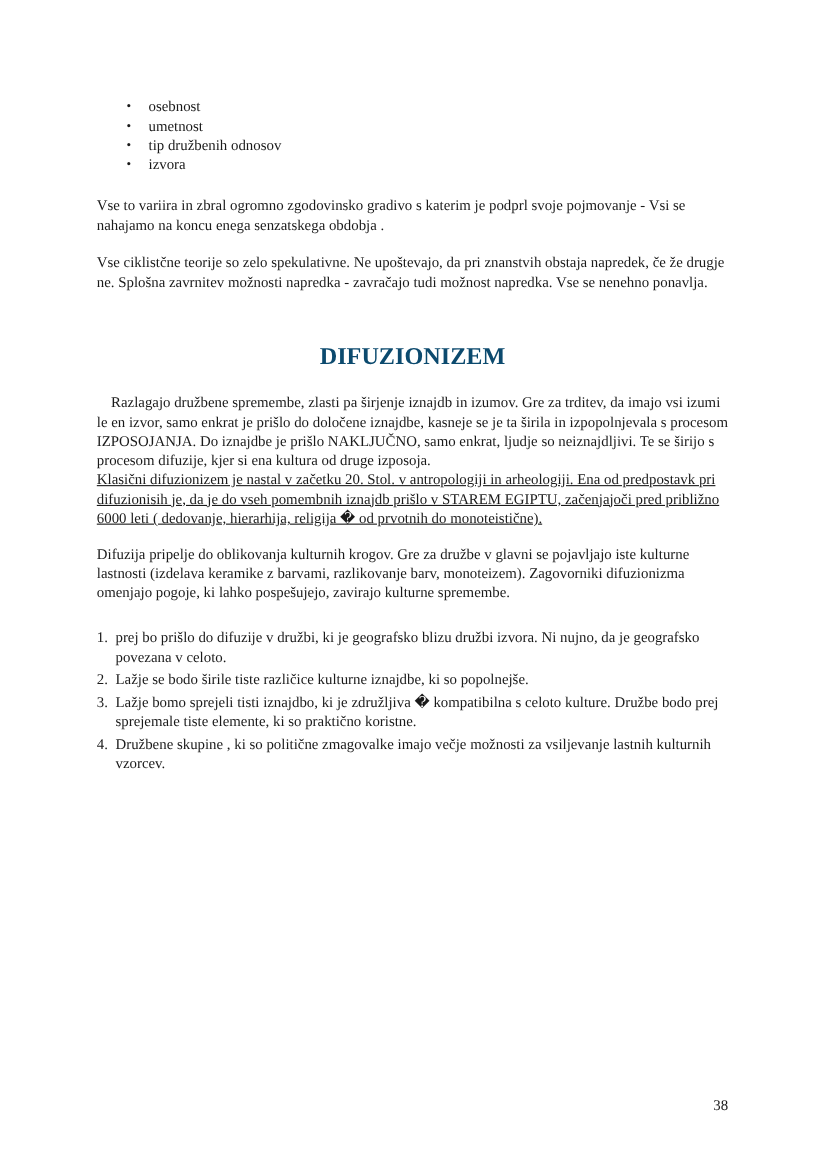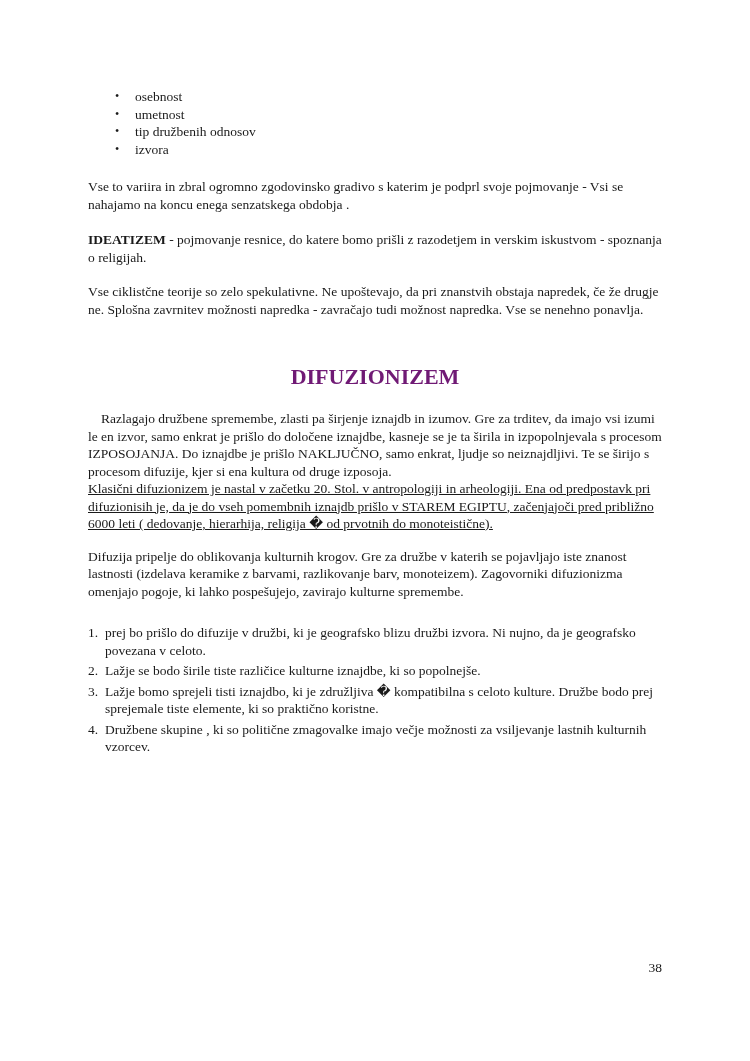--- a/index.html
+++ b/index.html
@@ -39,21 +39,21 @@
   .p-variira    { margin-top: 20px; }
   .p-ideatizem  { margin-top: 18px; }
   .p-senzatizem { margin-top: 34px; }
   .p-ciklicne   { margin-top: 17px; }
   .doc-heading {
     margin: 46px 0 0 0;
     text-align: center;
     font-size: 22px;
     line-height: 26px;
     font-weight: bold;
-    color: #701a75;
+    color: #0c4a6e;
   }
   .p-razlagajo {
     margin-top: 20px;
     text-indent: 13px;
   }
   .p-klasicni, .p-druga { margin-top: 0; text-decoration: underline; }
   .p-difuzija { margin-top: 15px; }
   .numbered-list {
     list-style: none;
     margin: 24px 0 0 0;
@@ -63,21 +63,21 @@
     display: flex;
     margin-bottom: 3px;
   }
   .num-marker {
     flex: 0 0 17px;
     width: 17px;
   }
   .num-text { flex: 1; }
   .page-number {
     position: absolute;
-    top: 959px;
+    top: 996px;
     right: 88px;
     font-size: 13.5px;
   }
   b { font-weight: bold; }
 </style>
 </head>
 <body>
 
 <div class="page">
 
@@ -95,31 +95,30 @@
       <span>tip družbenih odnosov</span>
     </li>
     <li>
       <span class="bullet-glyph">•</span>
       <span>izvora</span>
     </li>
   </ul>
 
   <p class="p-variira">Vse to variira in zbral ogromno zgodovinsko gradivo s katerim je podprl svoje pojmovanje - Vsi se nahajamo na koncu enega senzatskega obdobja .</p>
 
-  <p class="p-ideatizem"><b>IDEATIZEM</b><span> - pojmovanje resnice, do katere bomo prišli z razodetjem in verskim iskustvom - spoznanja o religijah.</span></p>
 
 
   <p class="p-ciklicne">Vse ciklistčne teorije so zelo spekulativne. Ne upoštevajo, da pri znanstvih obstaja napredek, če že drugje ne. Splošna zavrnitev možnosti napredka - zavračajo tudi možnost napredka. Vse se nenehno ponavlja.</p>
 
   <h1 class="doc-heading">DIFUZIONIZEM</h1>
 
   <p class="p-razlagajo">Razlagajo družbene spremembe, zlasti pa širjenje iznajdb in izumov. Gre za trditev, da imajo vsi izumi le en izvor, samo enkrat je prišlo do določene iznajdbe, kasneje se je ta širila in izpopolnjevala s procesom IZPOSOJANJA. Do iznajdbe je prišlo NAKLJUČNO, samo enkrat, ljudje so neiznajdljivi. Te se širijo s procesom difuzije, kjer si ena kultura od druge izposoja.</p>
   <p class="p-klasicni">Klasični difuzionizem je nastal v začetku 20. Stol. v antropologiji in arheologiji. Ena od predpostavk pri difuzionisih je, da je do vseh pomembnih iznajdb prišlo v STAREM EGIPTU, začenjajoči pred približno 6000 leti ( dedovanje, hierarhija, religija � od prvotnih do monoteistične).</p>
 
-  <p class="p-difuzija">Difuzija pripelje do oblikovanja kulturnih krogov. Gre za družbe v katerih se pojavljajo iste znanost lastnosti (izdelava keramike z barvami, razlikovanje barv, monoteizem). Zagovorniki difuzionizma omenjajo pogoje, ki lahko pospešujejo, zavirajo kulturne spremembe.</p>
+  <p class="p-difuzija">Difuzija pripelje do oblikovanja kulturnih krogov. Gre za družbe v glavni se pojavljajo iste kulturne lastnosti (izdelava keramike z barvami, razlikovanje barv, monoteizem). Zagovorniki difuzionizma omenjajo pogoje, ki lahko pospešujejo, zavirajo kulturne spremembe.</p>
 
   <ol class="numbered-list">
     <li>
       <span class="num-marker">1.</span>
       <span class="num-text">prej bo prišlo do difuzije v družbi, ki je geografsko blizu družbi izvora. Ni nujno, da je geografsko povezana v celoto.</span>
     </li>
     <li>
       <span class="num-marker">2.</span>
       <span class="num-text">Lažje se bodo širile tiste različice kulturne iznajdbe, ki so popolnejše.</span>
     </li>

